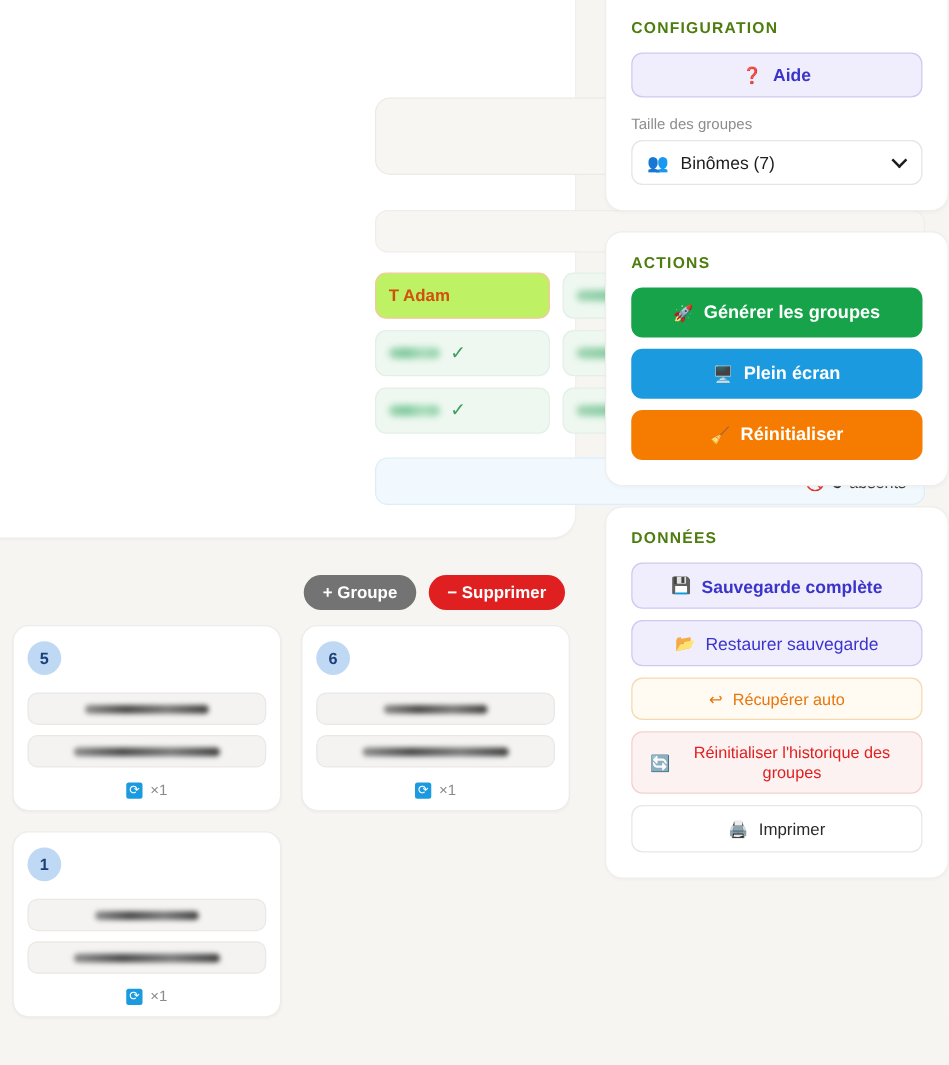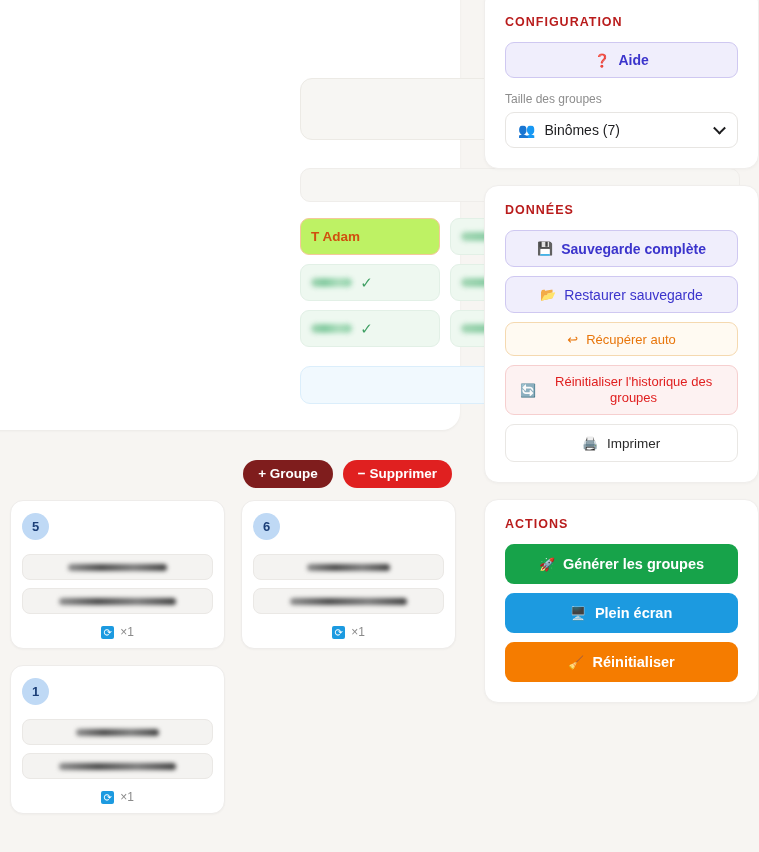--- a/index.html
+++ b/index.html
@@ -117,21 +117,21 @@
     left: 0; top: 460px; width: 460px;
     display: flex; justify-content: flex-end; gap: 10px; padding-right: 8px;
   }
   .pill {
     border: none; border-radius: 16px;
     height: 28px; padding: 0 15px;
     font-family: "Liberation Sans", sans-serif;
     font-size: 13.5px; font-weight: bold; color: #fff;
     cursor: pointer; line-height: 28px;
   }
-  .pill.blue { background: #7f1d1d; }
+  .pill.blue { background: #737373; }
   .pill.red  { background: #e02020; }
 
   
   .group-grid {
     position: absolute;
     left: 10px; top: 500px;
     width: 460px;
     display: grid;
     grid-template-columns: 215px 215px;
     gap: 16px;
@@ -182,21 +182,21 @@
     background: #ffffff;
     border: 1px solid #f0eeec;
     border-radius: 14px;
     padding: 17px 20px 20px 20px;
     box-shadow: 0 1px 3px rgba(0,0,0,0.03);
   }
   .panel.p1 { margin-top: -12px; padding-top: 26px; }
   .panel.p2 { margin-top: 16px; }
   .panel.p3 { margin-top: 16px; }
   .ptitle {
-    font-size: 12.5px; font-weight: bold; color: #b91c1c;
+    font-size: 12.5px; font-weight: bold; color: #4d7c0f;
     letter-spacing: 1px; margin-bottom: 13px;
   }
 
   .btn {
     display: flex; align-items: center; justify-content: center; gap: 8px;
     width: 100%; border-radius: 9px;
     font-family: "Liberation Sans", sans-serif;
     cursor: pointer; text-align: center;
     padding: 0 8px;
   }
@@ -388,20 +388,36 @@
         <span>Aide</span>
       </button>
       <div class="field-label">Taille des groupes</div>
       <div class="select">
         <span class="ic">👥</span>
         <span>Binômes (7)</span>
         <span class="chev"></span>
       </div>
     </div>
 
+    <div class="panel p2">
+      <div class="ptitle">ACTIONS</div>
+      <button class="btn btn-green">
+        <span class="ic">🚀</span>
+        <span>Générer les groupes</span>
+      </button>
+      <button class="btn btn-cyan">
+        <span class="ic">🖥️</span>
+        <span>Plein écran</span>
+      </button>
+      <button class="btn btn-orange">
+        <span class="ic">🧹</span>
+        <span>Réinitialiser</span>
+      </button>
+    </div>
+
     <div class="panel p3">
       <div class="ptitle">DONNÉES</div>
       <button class="btn btn-save">
         <span class="ic">💾</span>
         <span>Sauvegarde complète</span>
       </button>
       <button class="btn btn-restore">
         <span class="ic">📂</span>
         <span>Restaurer sauvegarde</span>
       </button>
@@ -412,30 +428,14 @@
       <button class="btn btn-resethist">
         <span class="ic">🔄</span>
         <span class="lbl2">Réinitialiser l'historique des groupes</span>
       </button>
       <button class="btn btn-print">
         <span class="ic">🖨️</span>
         <span>Imprimer</span>
       </button>
     </div>
 
-    <div class="panel p2">
-      <div class="ptitle">ACTIONS</div>
-      <button class="btn btn-green">
-        <span class="ic">🚀</span>
-        <span>Générer les groupes</span>
-      </button>
-      <button class="btn btn-cyan">
-        <span class="ic">🖥️</span>
-        <span>Plein écran</span>
-      </button>
-      <button class="btn btn-orange">
-        <span class="ic">🧹</span>
-        <span>Réinitialiser</span>
-      </button>
-    </div>
-
   </div>
 </div>
 
 </body></html>

